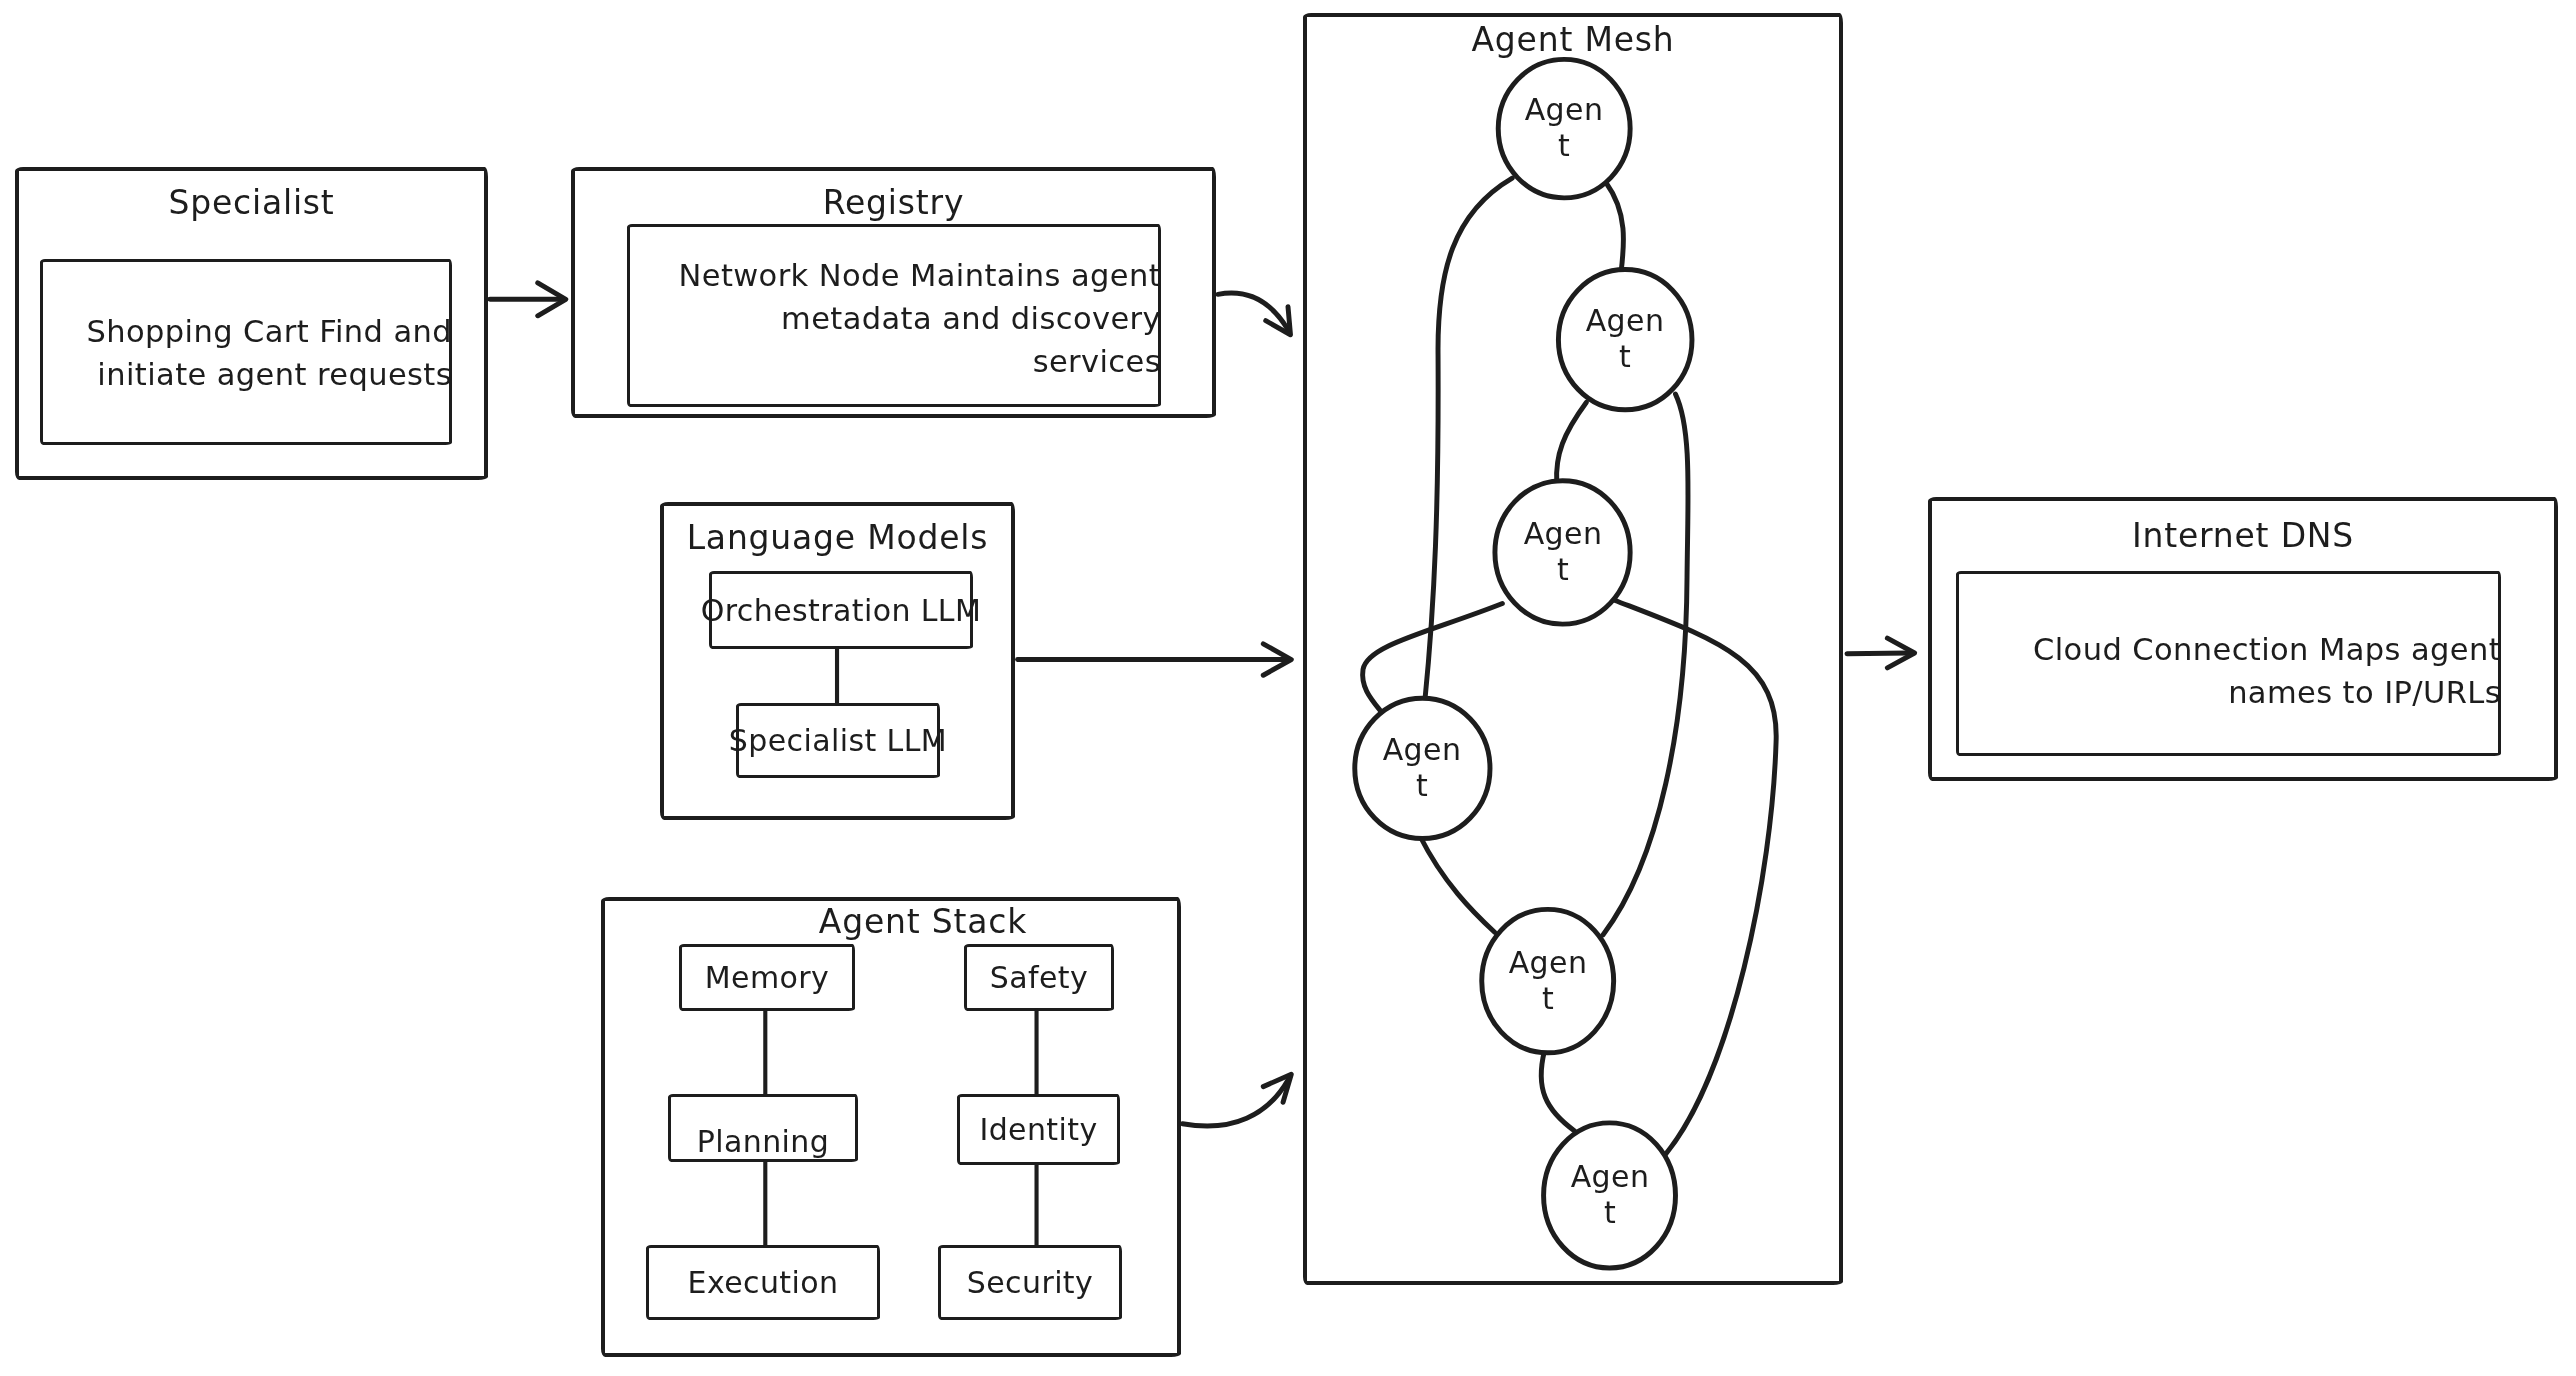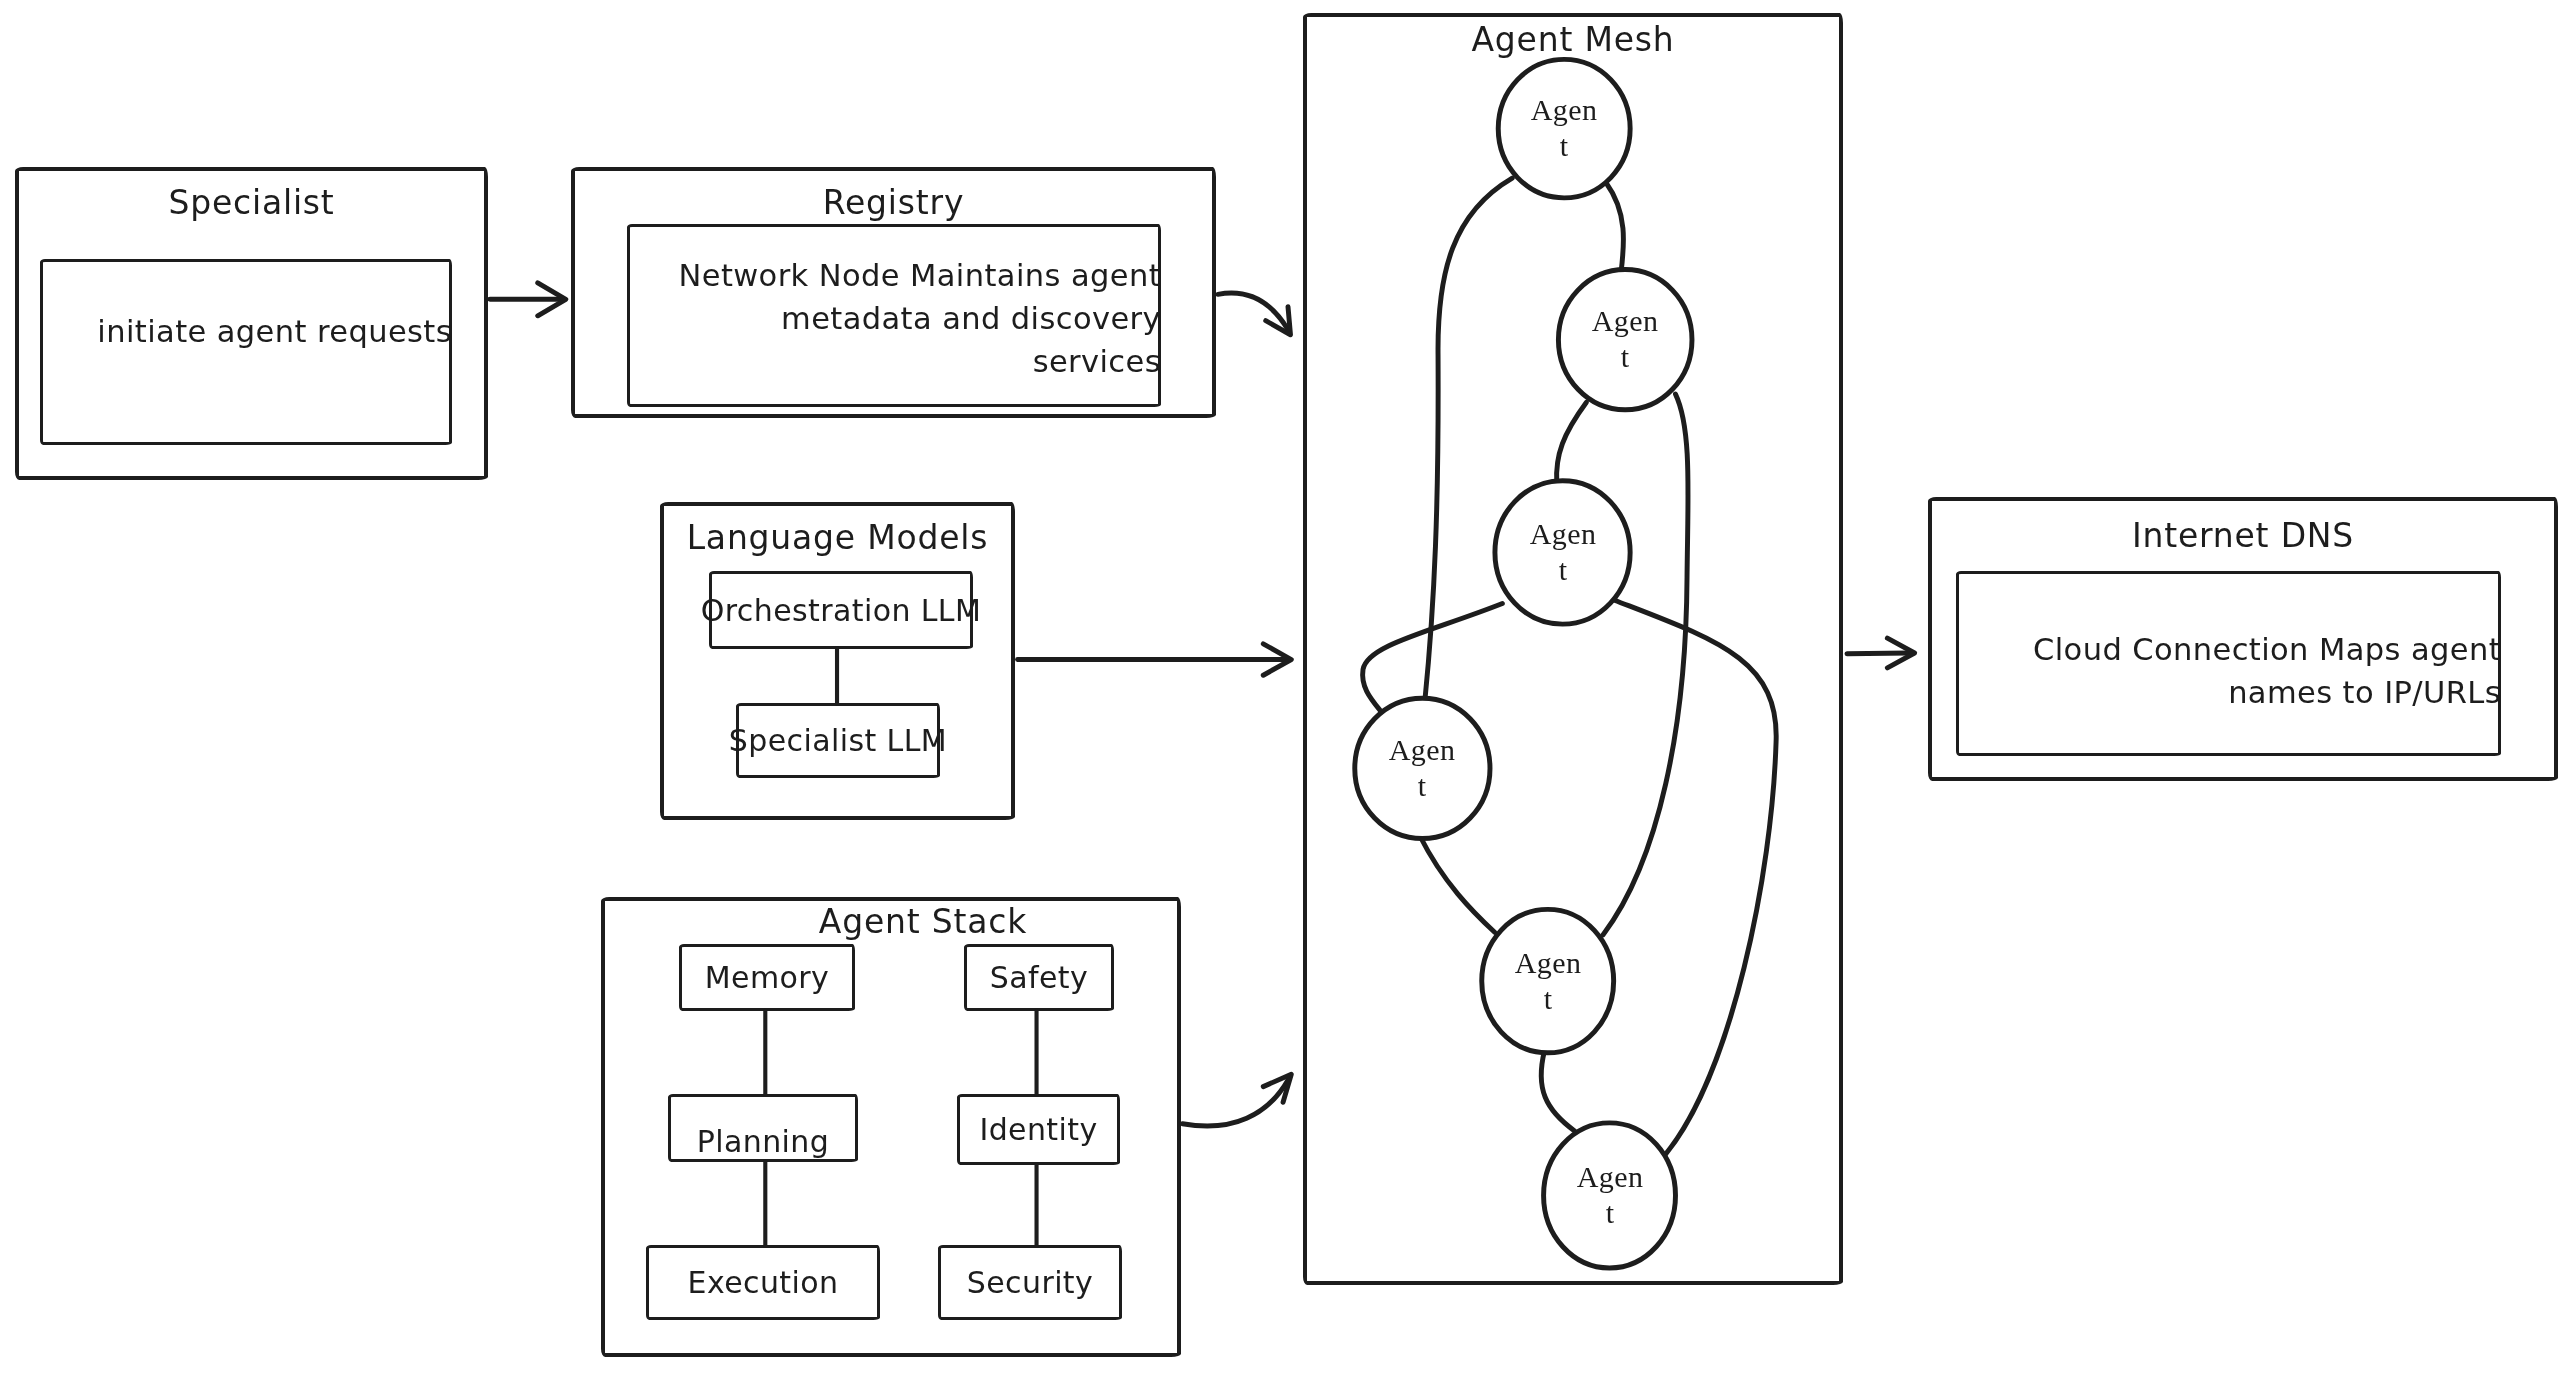--- a/index.html
+++ b/index.html
@@ -44,31 +44,32 @@
     stroke:var(--ink);fill:none;stroke-linecap:round;stroke-linejoin:round;
   }
   #strokes .edge{stroke-width:6;}
   #strokes .conn{stroke-width:5;}
   #strokes .arrow{stroke-width:6;}
   #strokes ellipse{fill:var(--paper);stroke-width:6;}
   .agent-label{
     position:absolute;z-index:3;width:132px;text-align:center;
     font-size:30px;line-height:36px;letter-spacing:0.4px;
   }
-  .agent-label span{display:block;font-family:Liberation Serif, serif;}
+  .agent-label span{display:block;}
 </style>
 </head>
 <body>
 
 <div id="canvas">
 
   <div class="box" style="left:15px;top:167px;width:473px;height:313px;"></div>
   <div class="title" style="left:15px;top:183px;width:473px;">Specialist</div>
   <div class="box inner" style="left:40px;top:259px;width:412px;height:186px;"></div>
   <div class="bodytext" style="left:40px;top:310px;width:412px;">
+    <div>Shopping Cart Find and</div>
     <div>initiate agent requests</div>
   </div>
 
   <div class="box" style="left:571px;top:167px;width:645px;height:251px;"></div>
   <div class="title" style="left:571px;top:183px;width:645px;">Registry</div>
   <div class="box inner" style="left:627px;top:224px;width:534px;height:183px;"></div>
   <div class="bodytext" style="left:627px;top:254px;width:534px;">
     <div>Network Node Maintains agent</div>
     <div>metadata and discovery</div>
     <div>services</div>

